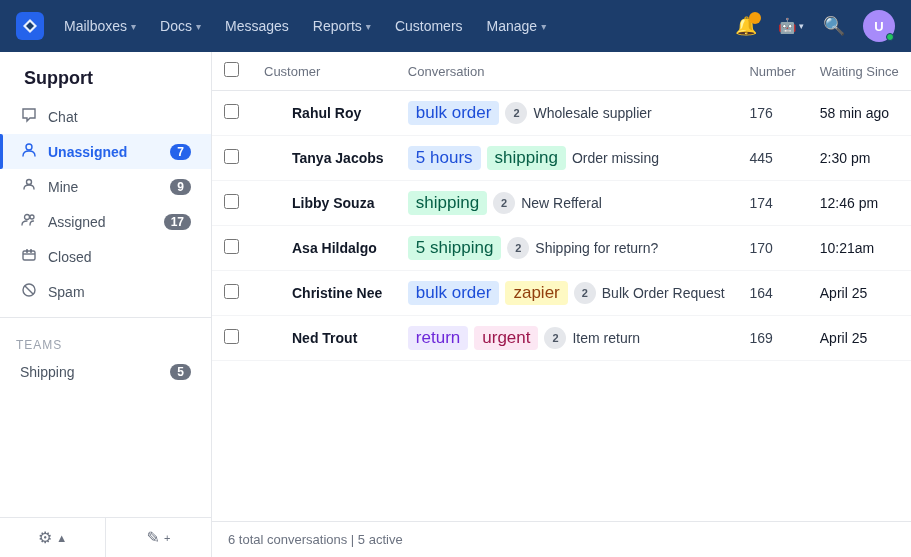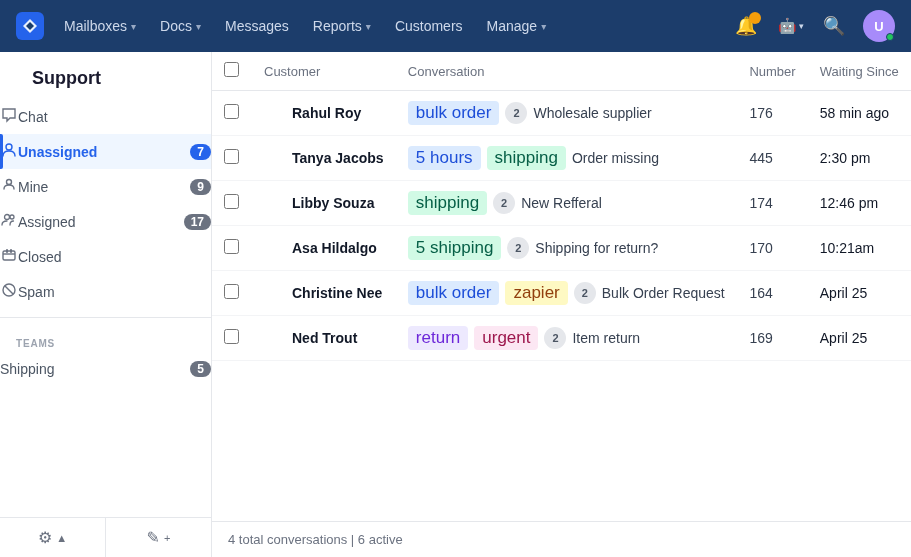--- a/index.html
+++ b/index.html
@@ -98,34 +98,34 @@
     .sidebar {
       width: 212px;
       min-width: 212px;
       background: #fff;
       border-right: 1px solid #e5e7eb;
       display: flex;
       flex-direction: column;
       overflow-y: auto;
     }
     .sidebar-title {
-      padding: 16px 32px 10px;
+      padding: 16px 24px 10px;
       font-size: 18px;
       font-weight: 700;
       color: #1a1a2e;
     }
     .sidebar-item {
       display: flex;
       align-items: center;
-      padding: 8px 0;
+      padding: 8px 20px;
       cursor: pointer;
       border-radius: 0;
       color: #4b5563;
       font-size: 14px;
-      gap: 0;
+      gap: 10px;
       position: relative;
     }
     .sidebar-item.active {
       background: #eff6ff;
       color: #2563eb;
       font-weight: 600;
     }
     .sidebar-item.active::before {
       content: '';
       position: absolute;
@@ -145,22 +145,22 @@
       padding: 1px 7px;
       font-size: 12px;
       font-weight: 600;
       min-width: 20px;
       text-align: center;
     }
     .sidebar-badge.red { background: #ef4444; }
     .sidebar-badge.gray { background: #6b7280; color: #fff; }
     .sidebar-section {
       padding: 12px 16px 4px;
-      font-size: 10px;
-      font-weight: 700;
+      font-size: 12px;
+      font-weight: 400;
       color: #9ca3af;
       letter-spacing: 0.08em;
       text-transform: uppercase;
     }
     .sidebar-divider {
       border: none;
       border-top: 1px solid #e5e7eb;
       margin: 8px 0;
     }
     .sidebar-footer {
@@ -522,16 +522,16 @@
                   <span class="conv-text">Item return</span>
                 </div>
               </td>
               <td class="number-col">169</td>
               <td class="waiting-since">April 25</td>
             </tr>
           </tbody>
       </table>
     </div>
     <div class="table-footer">
-      <span>4 total conversations  |  6 active</span>
+      <span>6 total conversations  |  5 active</span>
     </div>
   </main>
 </div>
 
 </body></html>

